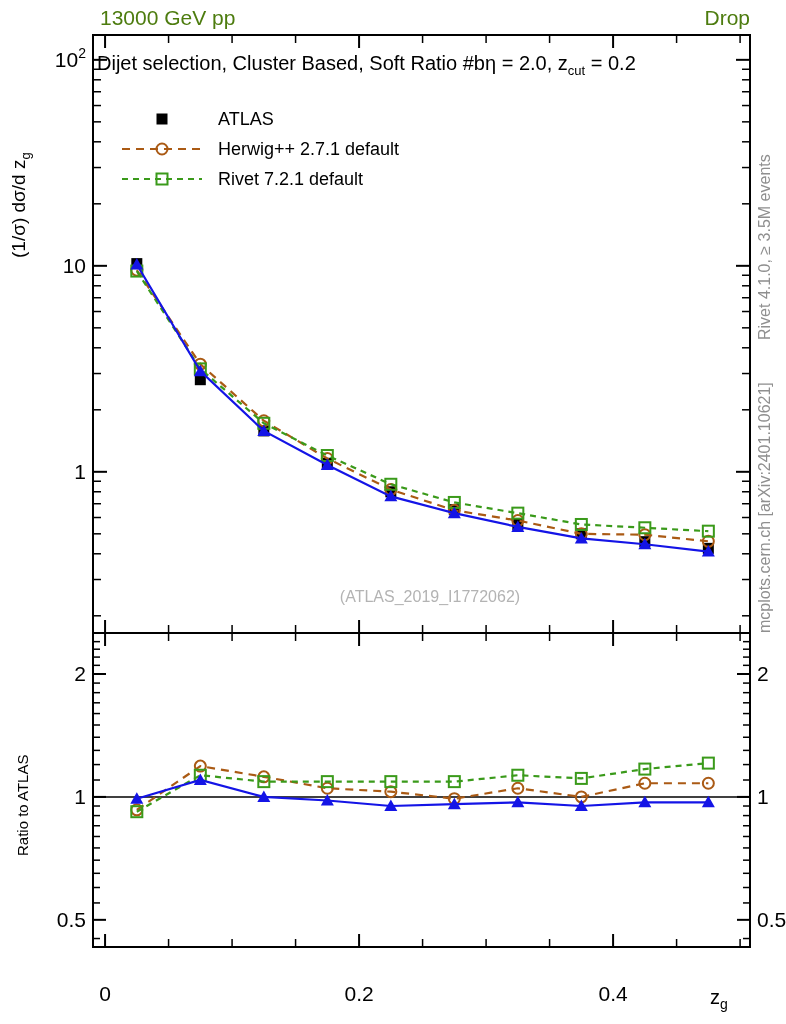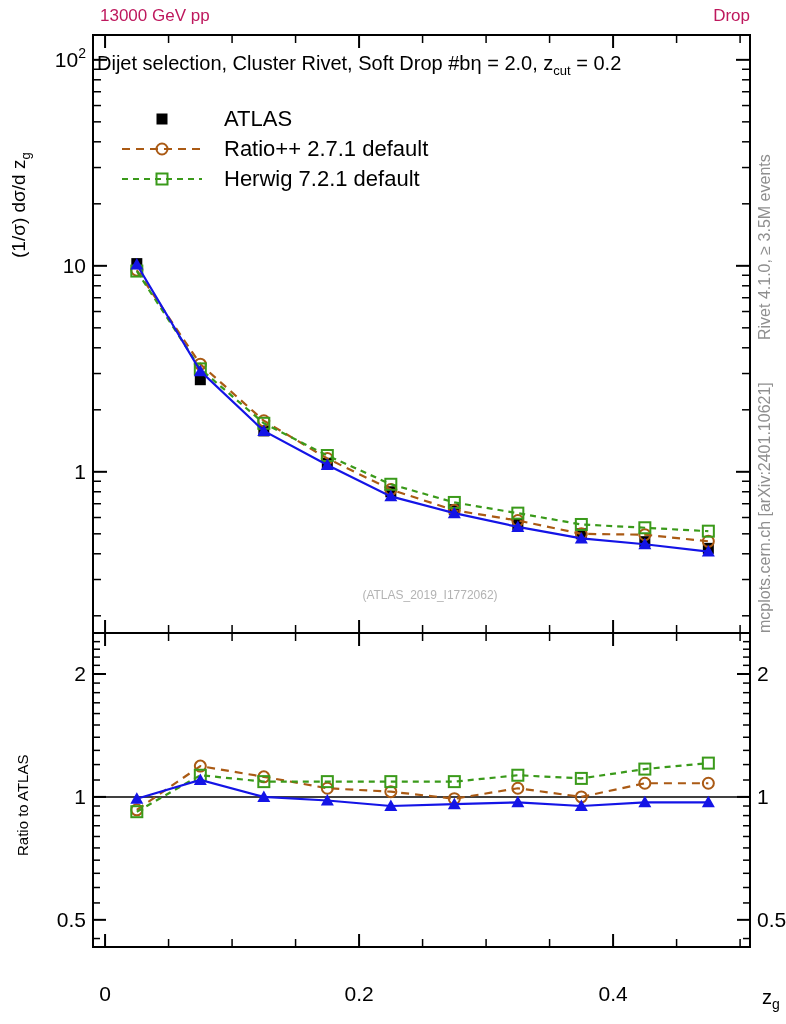--- a/index.html
+++ b/index.html
@@ -1,39 +1,39 @@
 <!DOCTYPE html>
 <html><head>
 <meta charset="utf-8">
 <style>
   html,body{margin:0;padding:0;background:#ffffff;}
   .stage{
     position:relative;width:786px;height:1024px;background:#ffffff;
     font-family:"Liberation Sans",sans-serif;color:#000;overflow:hidden;
   }
   .stage svg{position:absolute;left:0;top:0;}
-  .hdr{position:absolute;top:6px;font-size:17px;color:#be185d;white-space:nowrap;}
+  .hdr{position:absolute;top:6px;font-size:21px;color:#4d7c0f;white-space:nowrap;}
   .hdr-left{left:100px;}
   .hdr-right{right:36px;}
   .panel-title{position:absolute;left:97px;top:52px;font-size:20px;white-space:nowrap;color:#000;}
   .panel-title sub{font-size:13px;}
   .legend{position:absolute;left:118px;top:104px;}
   .legend-row{display:flex;align-items:center;height:30px;}
-  .legend-row .lab{font-size:22px;margin-left:18px;white-space:nowrap;}
+  .legend-row .lab{font-size:18px;margin-left:12px;white-space:nowrap;}
   .legend-row svg{position:static;display:block;}
   .watermark{position:absolute;left:290px;top:588px;width:280px;text-align:center;
-    font-size:12px;color:#b3b3b3;white-space:nowrap;}
+    font-size:16px;color:#b3b3b3;white-space:nowrap;}
   .vtext{position:absolute;transform-origin:0 0;transform:rotate(-90deg);white-space:nowrap;}
   .ylab-main{left:8px;top:258px;font-size:19px;}
   .ylab-main sub{font-size:13px;}
   .ylab-ratio{left:14px;top:856px;font-size:15px;}
   .note{color:#8f8f8f;font-size:16px;}
   .note-top{left:756px;top:340px;}
   .note-bottom{left:756px;top:633px;}
-  .xlab{position:absolute;left:762px;top:986px;font-size:20px;}
+  .xlab{position:absolute;left:710px;top:986px;font-size:20px;}
   .xlab sub{font-size:14px;}
 </style>
 </head>
 <body>
 
 <div class="stage">
 
   <svg id="plot" width="786" height="1024" viewBox="0 0 786 1024">
       <g>
         <rect x="93" y="35" width="657" height="598" fill="none" stroke="#000" stroke-width="2"></rect>
@@ -298,42 +298,42 @@
           <path d="M 581.3365551904118 799.5095920439776 L 587.8365551904118 811.0095920439776 L 574.8365551904118 811.0095920439776 Z" fill="#1414e6"></path>
           <path d="M 644.83935820607 795.8147647545942 L 651.33935820607 807.3147647545942 L 638.33935820607 807.3147647545942 Z" fill="#1414e6"></path>
           <path d="M 708.3421612217282 795.8147647545942 L 714.8421612217282 807.3147647545942 L 701.8421612217282 807.3147647545942 Z" fill="#1414e6"></path>
         </g>
       </g>
     </svg>
 
   <div class="hdr hdr-left">13000 GeV pp</div>
   <div class="hdr hdr-right">Drop</div>
 
-  <div class="panel-title"><span>Dijet selection, Cluster Rivet, Soft Drop #bη = 2.0, z</span><sub>cut</sub><span> = 0.2</span></div>
+  <div class="panel-title"><span>Dijet selection, Cluster Based, Soft Ratio #bη = 2.0, z</span><sub>cut</sub><span> = 0.2</span></div>
 
   <div class="legend">
     <div class="legend-row">
       <svg class="mk" width="88" height="24">
           <rect x="38.5" y="6.5" width="11" height="11" fill="#000000"></rect>
         </svg>
       <span class="lab">ATLAS</span>
     </div>
     <div class="legend-row">
       <svg class="mk" width="88" height="24">
           <line x1="4" y1="12" x2="84" y2="12" stroke="#aa5a14" stroke-width="2.2" stroke-dasharray="8 6"></line>
           <circle cx="44" cy="12" r="5.5" fill="none" stroke="#aa5a14" stroke-width="2"></circle>
         </svg>
-      <span class="lab">Ratio++ 2.7.1 default</span>
+      <span class="lab">Herwig++ 2.7.1 default</span>
     </div>
     <div class="legend-row">
       <svg class="mk" width="88" height="24">
           <line x1="4" y1="12" x2="84" y2="12" stroke="#3a9a1a" stroke-width="2.2" stroke-dasharray="6 5"></line>
           <rect x="38.5" y="6.5" width="11" height="11" fill="none" stroke="#3a9a1a" stroke-width="2"></rect>
         </svg>
-      <span class="lab">Herwig 7.2.1 default</span>
+      <span class="lab">Rivet 7.2.1 default</span>
     </div>
   </div>
 
   <div class="watermark">(ATLAS_2019_I1772062)</div>
 
   <div class="vtext ylab-main"><span>(1/σ) dσ/d z</span><sub>g</sub></div>
 
   <div class="vtext ylab-ratio">Ratio to ATLAS</div>
 
   <div class="vtext note note-top">Rivet 4.1.0, ≥ 3.5M events</div>

